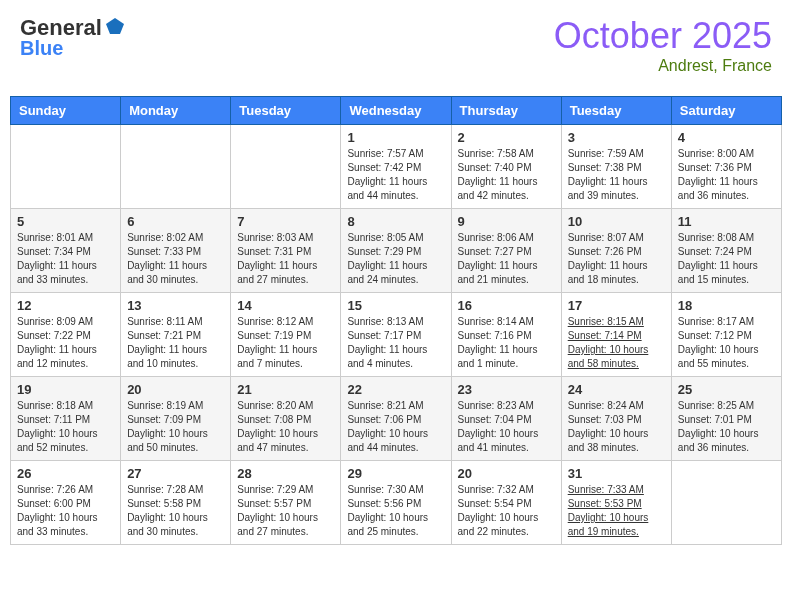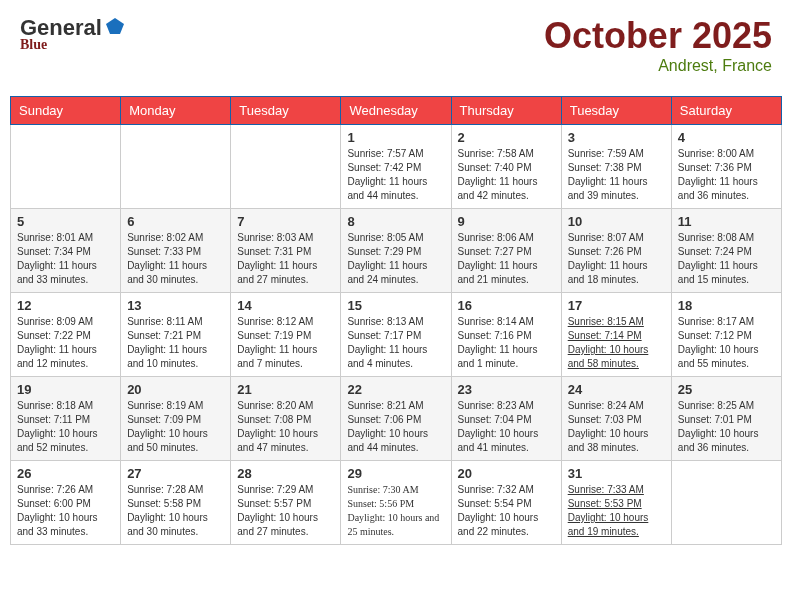--- a/index.html
+++ b/index.html
@@ -25,39 +25,39 @@
     .logo-text {
       display: flex;
       align-items: center;
       gap: 2px;
     }
     .title-area {
       text-align: right;
     }
     .month-title {
       font-size: 36px;
-      font-weight: bold;
-      color: #7f1d1d;
+      font-weight: normal;
+      color: #8b5cf6;
     }
     .location-title {
       font-size: 16px;
       color: #4d7c0f;
     }
     .calendar {
       width: 100%;
       border-collapse: collapse;
       border: 1px solid #ccc;
     }
     .calendar th {
-      background: #ef4444;
+      background: #3b82f6;
       color: #fff;
       text-align: left;
       padding: 6px 8px;
       font-size: 13px;
-      font-weight: normal;
+      font-weight: bold;
       border: 1px solid #1560a8;
     }
     .calendar td {
       vertical-align: top;
       border: 1px solid #ccc;
       padding: 5px 6px;
       width: calc(100% / 7);
       min-height: 80px;
       background: #fff;
     }
@@ -80,21 +80,21 @@
 <body>
 
 <div class="header">
   <div class="logo">
     <div class="logo-text">
       <span style="font-size:22px;font-weight:bold;color:#333;">General</span>
       <svg width="22" height="22" viewBox="0 0 22 22" style="margin-top:-2px;">
         <polygon points="11,2 20,8 16,18 6,18 2,8" fill="#1a6fbd"></polygon>
       </svg>
     </div>
-    <span style="font-size:14px;font-weight:bold;color:#7f1d1d;margin-top:-4px;font-family:Liberation Serif, serif;">Blue</span>
+    <span style="font-size:20px;font-weight:bold;color:#3b82f6;margin-top:-4px;">Blue</span>
   </div>
   <div class="title-area">
     <div class="month-title">October 2025</div>
     <div class="location-title">Andrest, France</div>
   </div>
 </div>
 
 <table class="calendar">
   <thead>
     <tr>
@@ -283,21 +283,21 @@
 Daylight: 10 hours and 30 minutes.</div>
         </td>
         <td>
           <div class="cell-day">28</div>
           <div class="cell-info" style="white-space: pre-line;">Sunrise: 7:29 AM
 Sunset: 5:57 PM
 Daylight: 10 hours and 27 minutes.</div>
         </td>
         <td>
           <div class="cell-day">29</div>
-          <div class="cell-info" style="white-space: pre-line; font-family: Liberation Serif, serif;">Sunrise: 7:30 AM
+          <div class="cell-info" style="white-space: pre-line;">Sunrise: 7:30 AM
 Sunset: 5:56 PM
 Daylight: 10 hours and 25 minutes.</div>
         </td>
         <td>
           <div class="cell-day">20</div>
           <div class="cell-info" style="white-space: pre-line;">Sunrise: 7:32 AM
 Sunset: 5:54 PM
 Daylight: 10 hours and 22 minutes.</div>
         </td>
         <td>

